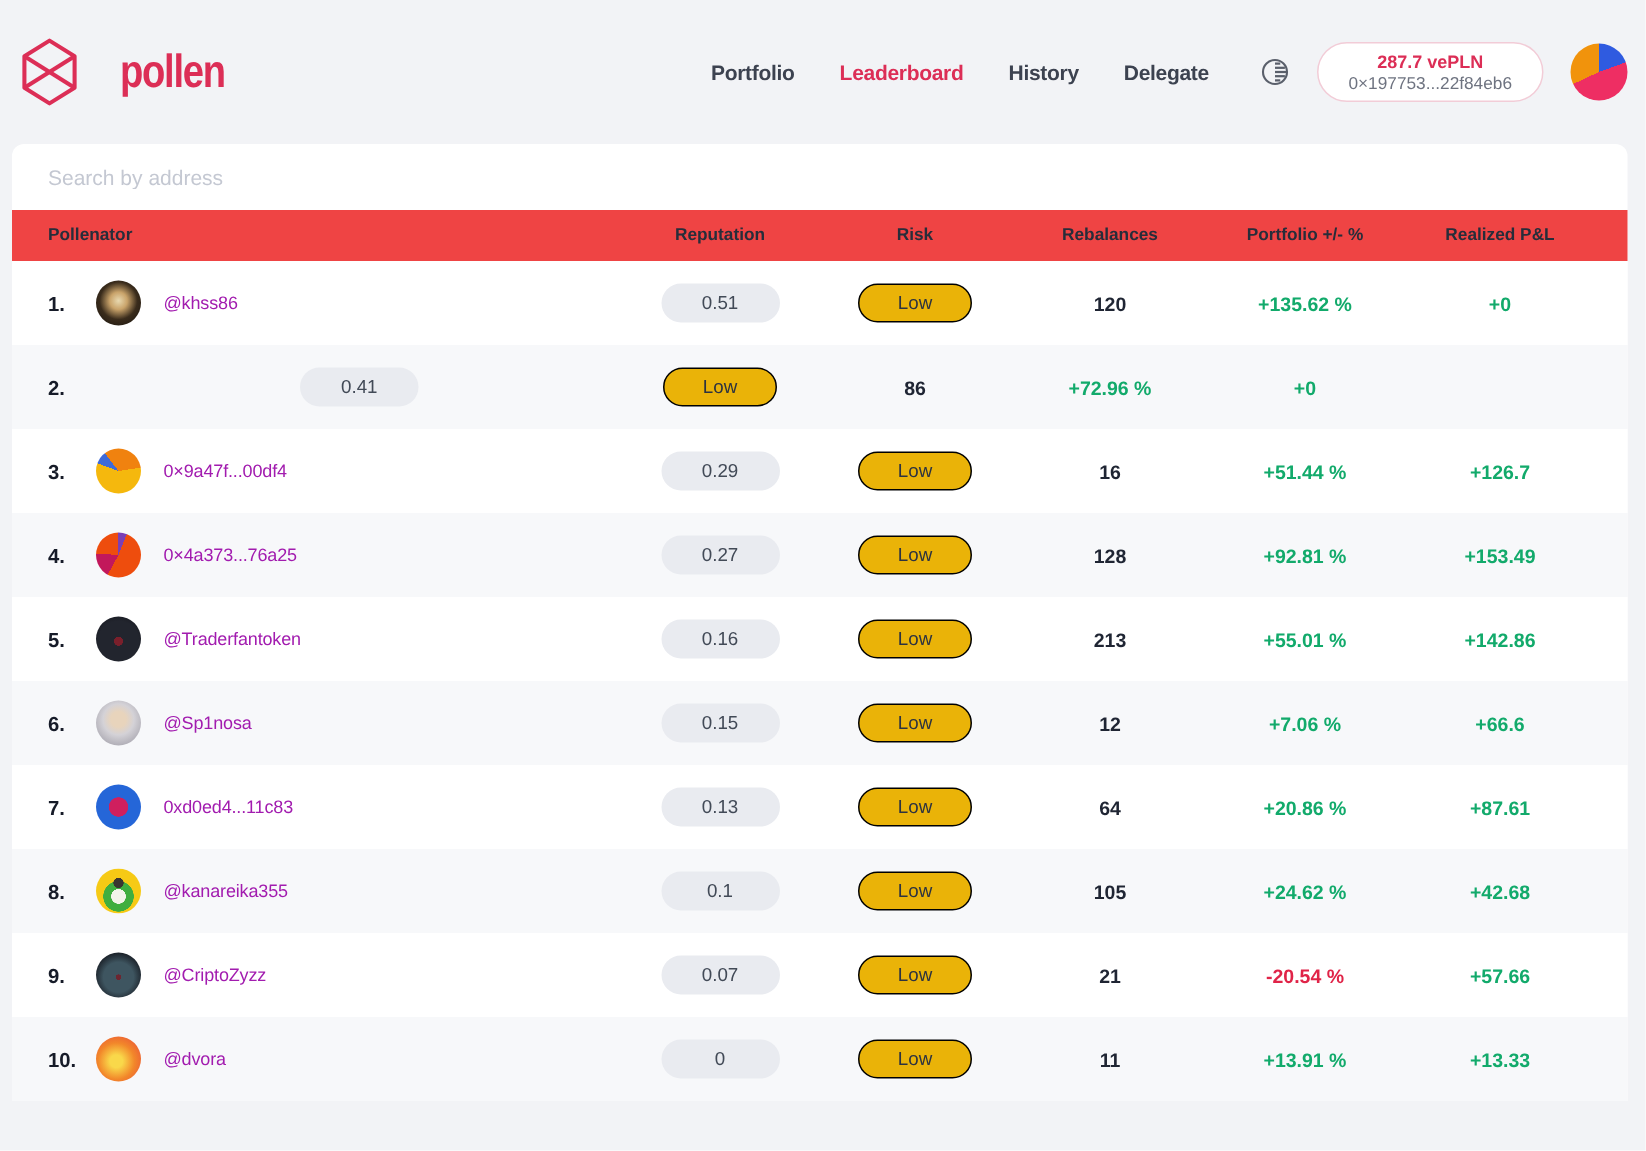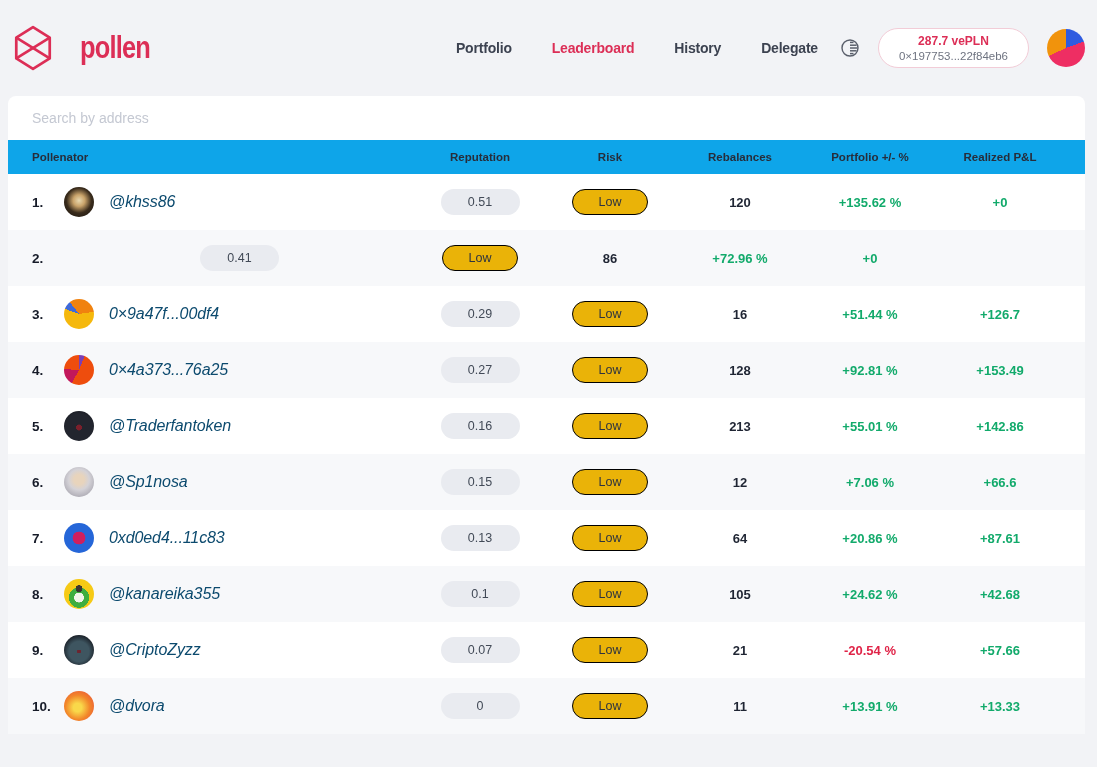--- a/index.html
+++ b/index.html
@@ -15,21 +15,21 @@
     display:flex; align-items:center;
     padding:0 12px 0 12px;
   }
   .brand { display:flex; align-items:center; gap:26px; }
   .brand-logo { width:42px; height:46px; }
   .brand-name {
     color:#dc2e56; font-size:31px; font-weight:700;
     letter-spacing:-1px; transform:scaleX(.82); transform-origin:left center;
   }
   .topbar-right { margin-left:auto; display:flex; align-items:center; gap:18px; }
-  .nav { display:flex; align-items:center; gap:40px; margin-right:4px; }
+  .nav { display:flex; align-items:center; gap:30px; margin-right:16px; }
   .nav-item {
     font-size:14px; font-weight:700; color:#3c4250; cursor:pointer;
     letter-spacing:-.2px;
   }
   .nav-item.active { color:#dc2e56; }
   .contrast-btn { width:20px; height:20px; cursor:pointer; display:block; }
   .wallet-pill {
     background:#fff; border:1px solid #f2ccd7; border-radius:21px;
     padding:5px 20px; text-align:center; cursor:pointer;
   }
@@ -51,31 +51,31 @@
   }
   .search-input::placeholder { color:#c4c8d2; }
   
   .grid {
     display:grid;
     grid-template-columns:40px 1fr 130px 130px 130px 130px 130px;
     align-items:center;
     padding:0 20px 0 16px;
   }
   .thead {
-    background:#0ea5e9; height:34px;
+    background:#ef4444; height:34px;
     font-size:11.5px; font-weight:700; color:#272d3a;
   }
   .th { text-align:center; }
   .th-first { grid-column:1 / 3; text-align:left; padding-left:8px; }
   .row { height:56px; background:#fff; cursor:pointer; }
   .row:nth-child(even) { background:#f7f8fa; }
   .rank { font-size:13.5px; font-weight:700; color:#161b28; padding-left:8px; }
   .who { display:flex; align-items:center; gap:15px; }
   .pf-avatar { width:30px; height:30px; border-radius:50%; flex:0 0 auto; background:#ccc; }
-  .pf-name { font-size:16px; font-weight:500; color:#0c4a6e; letter-spacing:-.1px;font-style:italic; }
+  .pf-name { font-size:12px; font-weight:500; color:#a21caf; letter-spacing:-.1px; }
   .cell { text-align:center; }
   .rep-pill {
     display:inline-block; min-width:79px; padding:6px 0; border-radius:14px;
     background:#e9ebf0; font-size:12.5px; font-weight:500; color:#424a57;
   }
   .risk-pill {
     display:inline-block; min-width:76px; padding:5px 0; border-radius:15px;
     background:#eab308; border:1px solid #000000; font-size:12.5px; color:#2d3340;
   }
   .num { font-size:13px; font-weight:700; color:#1f2533; }

